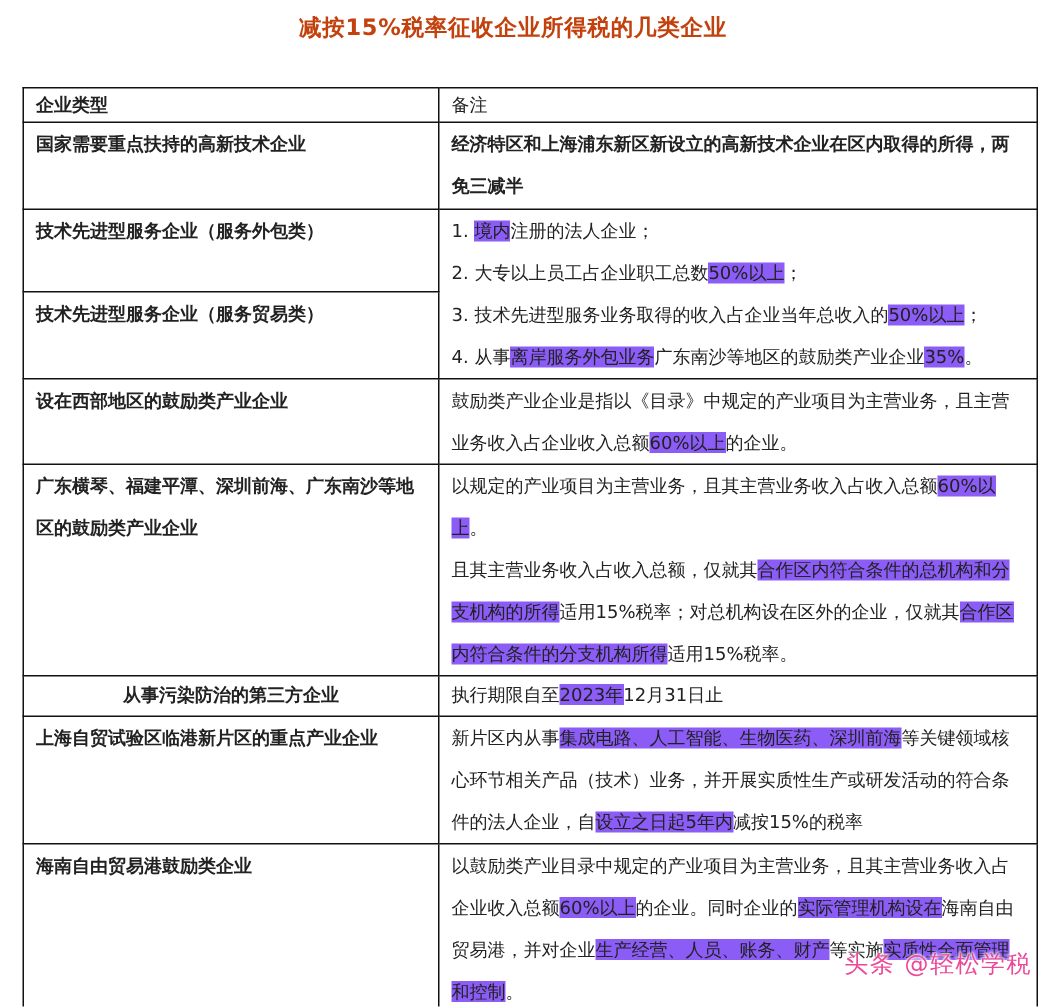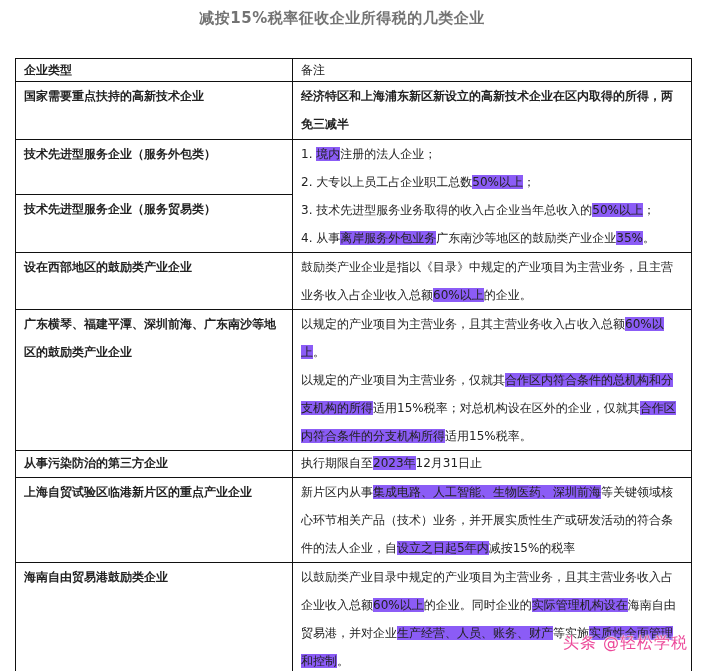--- a/index.html
+++ b/index.html
@@ -17,21 +17,21 @@
     }
     .title {
       position: absolute;
       top: 9px;
       left: 0;
       width: 684px;
       text-align: center;
       font-size: 15px;
       font-weight: bold;
       letter-spacing: 0.5px;
-      color: #737373;
+      color: #c2410c;
     }
     table.main {
       position: absolute;
       left: 15px;
       top: 58px;
       width: 677px;
       border-collapse: collapse;
       table-layout: fixed;
     }
     table.main td {
@@ -111,26 +111,26 @@
 
   <tr style="height:54px;">
     <td class="left">设在西部地区的鼓励类产业企业</td>
     <td class="right"><span>鼓励类产业企业是指以《目录》中规定的产业项目为主营业务，且主营业务收入占企业收入总额</span><span class="hl">60%以上</span><span>的企业。</span></td>
   </tr>
 
   <tr style="height:136px;">
     <td class="left">广东横琴、福建平潭、深圳前海、广东南沙等地区的鼓励类产业企业</td>
     <td class="right">
       <span class="sq"><span>以规定的产业项目为主营业务，且其主营业务收入占收入总额</span><span class="hl">60%以上</span><span>。</span></span>
-      <span class="sq"><span>以规定的产业项目为主营业务，仅就其</span><span class="hl">合作区内符合条件的总机构和分支机构的所得</span><span>适用15%税率；对总机构设在区外的企业，仅就其</span><span class="hl">合作区内符合条件的分支机构所得</span><span>适用15%税率。</span></span>
+      <span class="sq"><span>且其主营业务收入占收入总额，仅就其</span><span class="hl">合作区内符合条件的总机构和分支机构的所得</span><span>适用15%税率；对总机构设在区外的企业，仅就其</span><span class="hl">合作区内符合条件的分支机构所得</span><span>适用15%税率。</span></span>
     </td>
   </tr>
 
   <tr style="height:27px;">
-    <td class="left" style="line-height:25px;">从事污染防治的第三方企业</td>
+    <td class="left" style="line-height:25px;text-align:center;">从事污染防治的第三方企业</td>
     <td class="right" style="line-height:25px;"><span>执行期限自至</span><span class="hl">2023年</span><span>12月31日止</span></td>
   </tr>
 
   <tr style="height:82px;">
     <td class="left">上海自贸试验区临港新片区的重点产业企业</td>
     <td class="right"><span>新片区内从事</span><span class="hl">集成电路、人工智能、生物医药、深圳前海</span><span>等关键领域核心环节相关产品（技术）业务，并开展实质性生产或研发活动的符合条件的法人企业，自</span><span class="hl">设立之日起5年内</span><span>减按15%的税率</span></td>
   </tr>
 
   <tr style="height:109px;">
     <td class="left">海南自由贸易港鼓励类企业</td>

